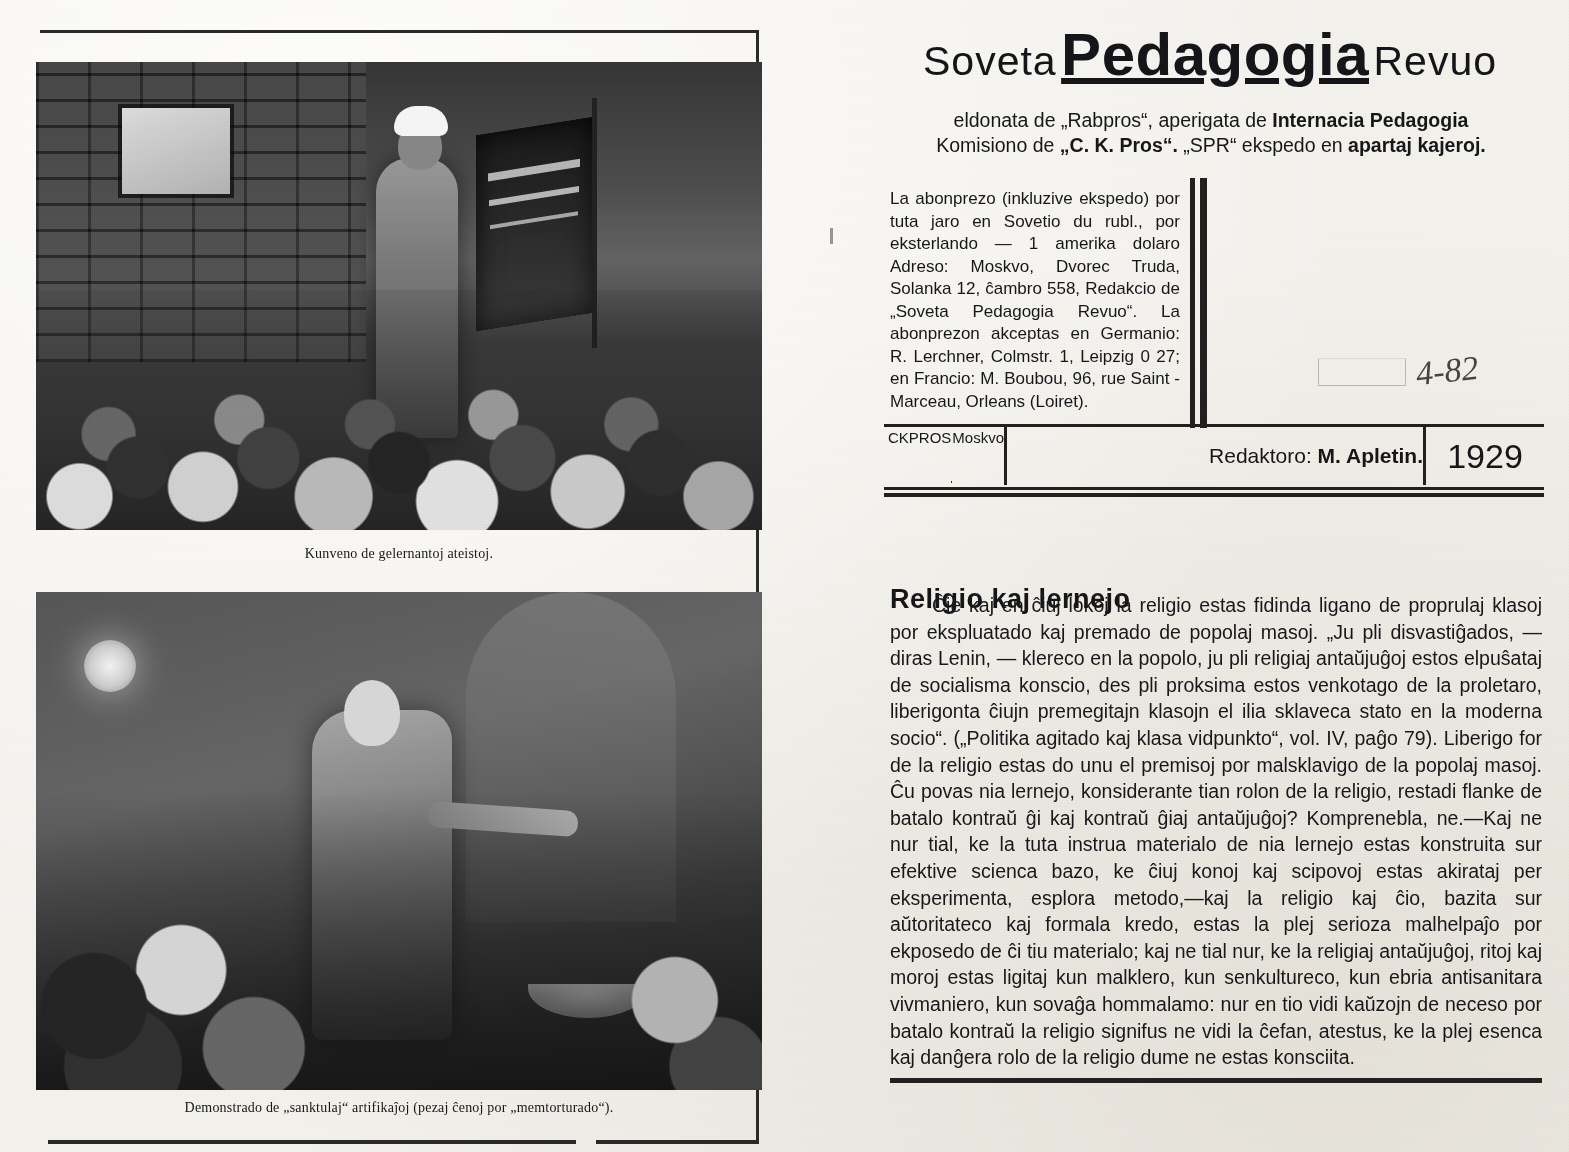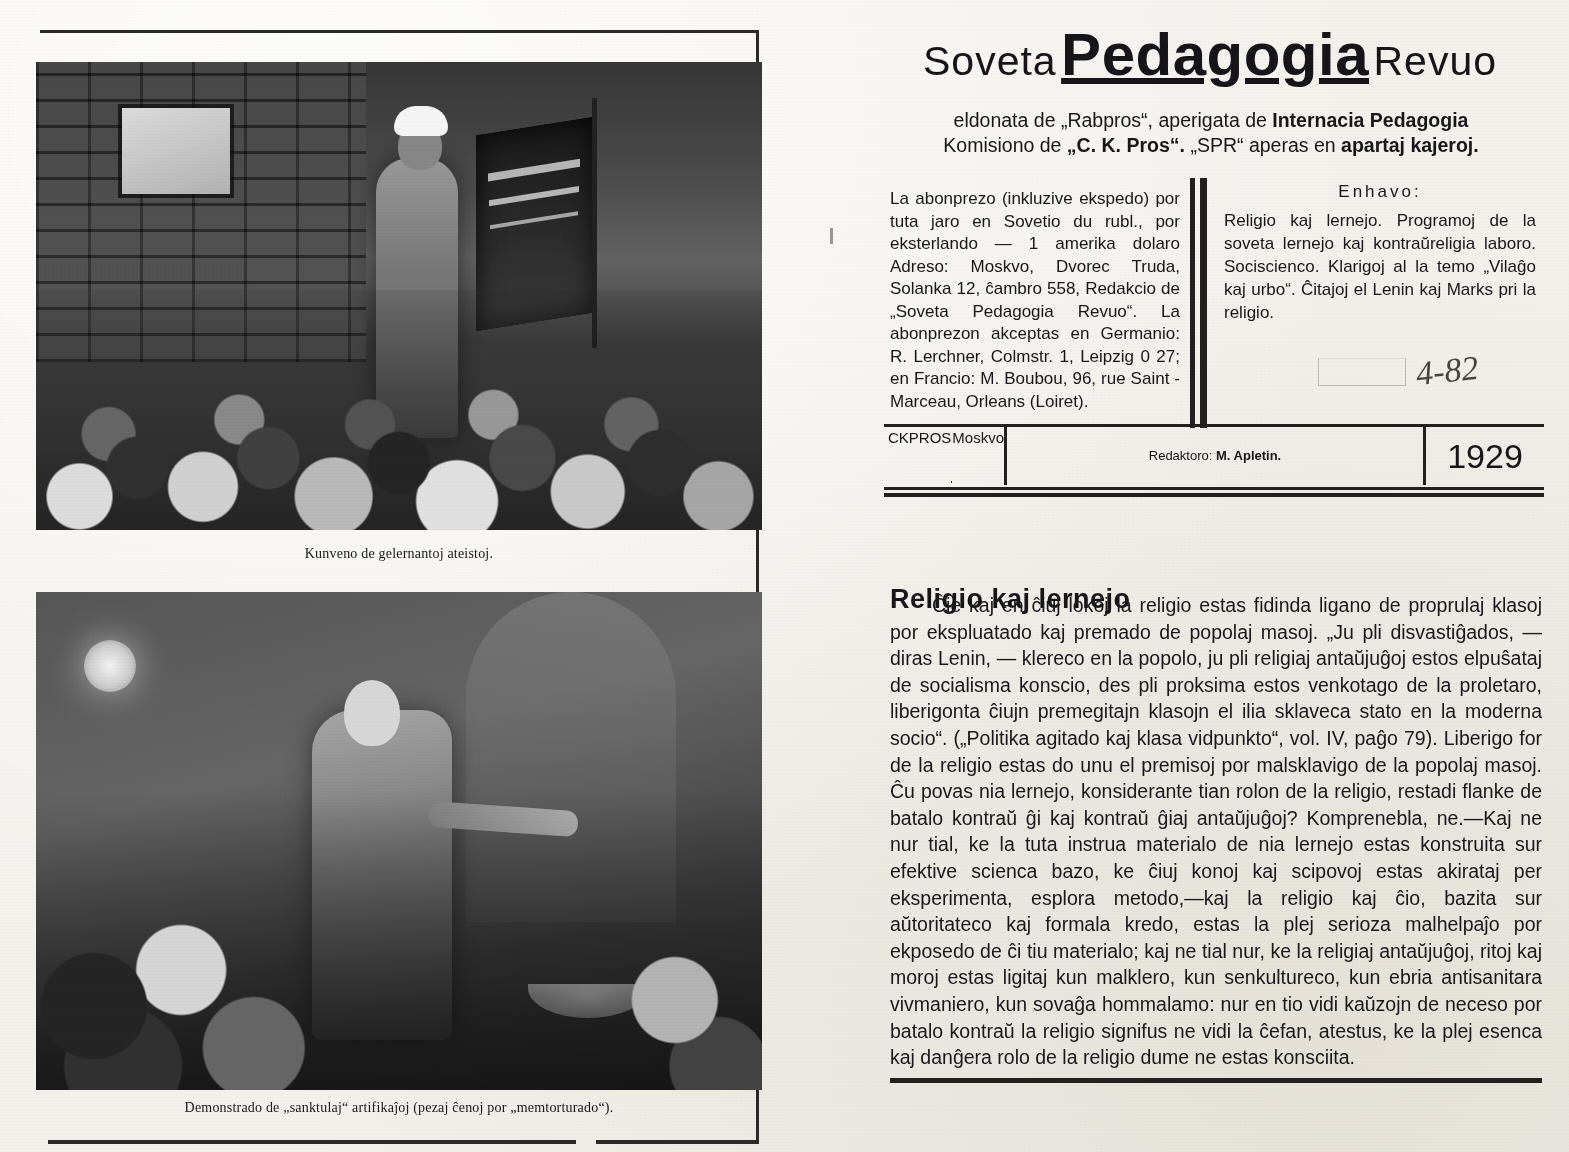--- a/index.html
+++ b/index.html
@@ -320,23 +320,23 @@
     color: #17171a;
     padding-left: 4px;
     box-sizing: border-box;
   }
   #imprint .cell-left .under { border-bottom: 2px solid #2a2826; width: 92px; margin: 2px 0 2px 0; }
   #imprint .cell-mid {
     flex: 1;
     border-left: 3px solid #232120;
     border-right: 3px solid #232120;
     display: flex; flex-direction: column; justify-content: center;
-    align-items: center;
-    font-family: "Liberation Sans", sans-serif;
-    font-size: 13px;
+    align-items: flex-end;
+    font-family: "Liberation Sans", sans-serif;
+    font-size: 21px;
     line-height: 24px;
     color: #17171a;
   }
   #imprint .cell-mid b { font-weight: 700; }
   #imprint .cell-right {
     width: 118px;
     display: flex; align-items: center; justify-content: center;
     font-family: "Liberation Sans", sans-serif;
     font-size: 34px;
     font-weight: 400;
@@ -426,34 +426,30 @@
   <div id="right-page">
 
     <div class="masthead">
       <span class="mh-small">Soveta</span>
       <span class="mh-big">Pedagogia</span>
       <span class="mh-small">Revuo</span>
     </div>
 
     <div id="subtitle">
       <span class="thin">eldonata de „Rabpros“, aperigata de </span><span>Internacia Pedagogia</span><br>
-      <span class="thin">Komisiono de </span><span>„C. K. Pros“.</span><span class="thin"> „SPR“ aperas en </span><span>apartaj kajeroj.</span>
+      <span class="thin">Komisiono de </span><span>„C. K. Pros“.</span><span class="thin"> „SPR“ ekspedo en </span><span>apartaj kajeroj.</span>
     </div>
 
     <div id="info-left">La abonprezo (inkluzive ekspedo) por tuta jaro en Sovetio du rubl., por eksterlando — 1 amerika dolaro Adreso: Moskvo, Dvorec Truda, Solanka 12, ĉambro 558, Redakcio de „Soveta Pedagogia Revuo“. La abonprezon akceptas en Germanio: R. Lerchner, Colmstr. 1, Leipzig 0 27; en Francio: M. Boubou, 96, rue Saint - Marceau, Orleans (Loiret).</div>
 
     <div id="divider-bars">
       <i></i>
         <i></i>
     </div>
 
-    <div id="info-right">
-      <div id="enhavo-title">Enhavo:</div>
-      <div id="enhavo-body">Religio kaj lernejo. Programoj de la soveta lernejo kaj kontraŭreligia laboro. Sociscienco. Klarigoj al la temo „Vilaĝo kaj urbo“. Ĉitajoj el Lenin kaj Marks pri la religio.</div>
-    </div>
 
     <div id="stamp-box"></div>
     <div id="scribble">4-82</div>
 
     <div id="imprint">
       <div class="rule-top"></div>
       <div class="row">
         <div class="cell-left">
           <span>CKPROS</span>
           <span class="under"></span>

